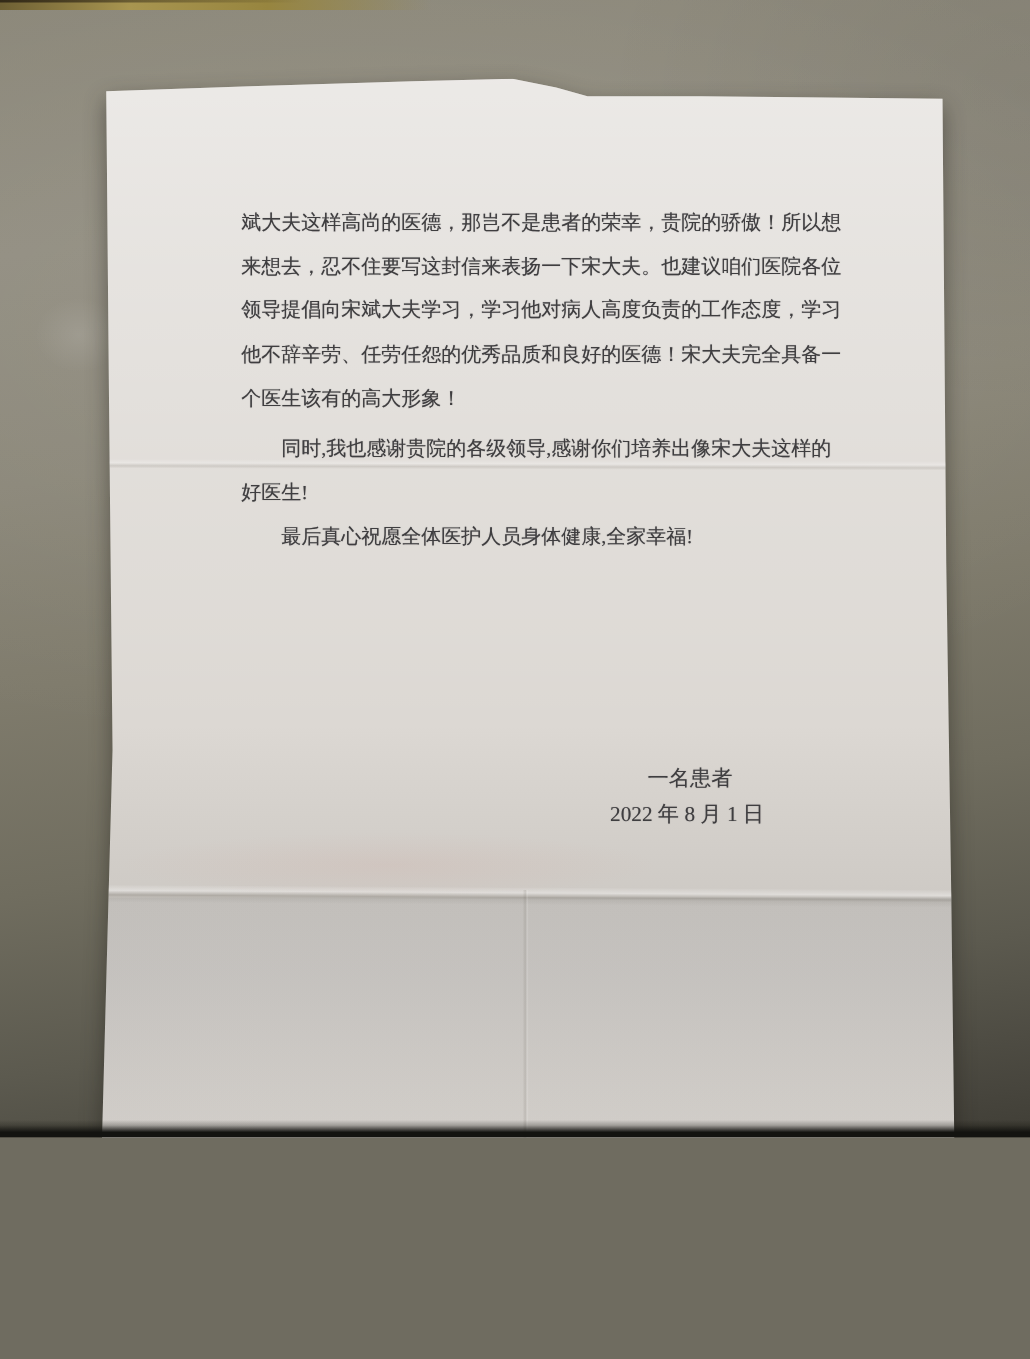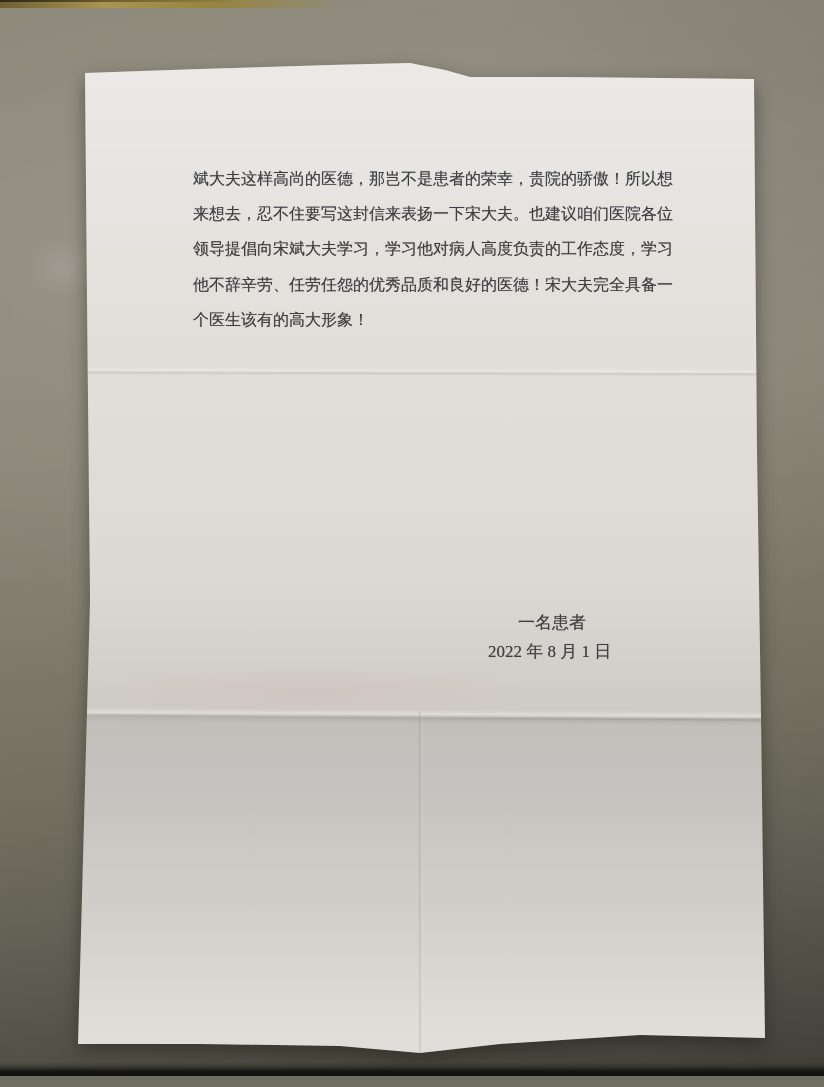--- a/index.html
+++ b/index.html
@@ -8,21 +8,21 @@
     --desk:#86836f;
     --desk-dark:#47453d;
     --table-edge:#a89550;
   }
   html,body{margin:0;padding:0;}
   body{
     width:824px;height:1087px;overflow:hidden;
     font-family:"Liberation Serif","DejaVu Serif",serif;
     background:#6f6c60;
   }
-  .scene{position:relative;width:824px;height:1076px;overflow:hidden;}
+  .scene{position:relative;width:824px;height:910px;overflow:hidden;}
 
   
   .desk{
     position:absolute;inset:0;
     background:
       radial-gradient(130% 55% at 36% 28%, rgba(255,255,255,0.08), rgba(255,255,255,0) 70%),
       radial-gradient(60% 40% at 100% 8%, rgba(0,0,0,0.07), rgba(0,0,0,0) 70%),
       linear-gradient(172deg,
         #8b8779 0%, #908c7f 20%, #8a8678 38%,
         #7f7b6c 54%, #706d5f 70%, #5c5a4f 84%,
@@ -130,20 +130,23 @@
       <div class="crease crease-lower"></div>
       <div class="crease-vertical"></div>
       <div class="pink-tint"></div>
 
       <div class="letter-text">
         <p class="p1">斌大夫这样高尚的医德，那岂不是患者的荣幸，贵院的骄傲！所以想
 来想去，忍不住要写这封信来表扬一下宋大夫。也建议咱们医院各位
 领导提倡向宋斌大夫学习，学习他对病人高度负责的工作态度，学习
 他不辞辛劳、任劳任怨的优秀品质和良好的医德！宋大夫完全具备一
 个医生该有的高大形象！</p>
+        <p class="p2">　　同时,我也感谢贵院的各级领导,感谢你们培养出像宋大夫这样的
+好医生!</p>
+        <p class="p3">　　最后真心祝愿全体医护人员身体健康,全家幸福!</p>
       </div>
 
       <div class="signature">一名患者</div>
       <div class="date">2022 年 8 月 1 日</div>
     </div>
   </div>
 
   <div class="desk-bottom-strip"></div>
 </div>
 

